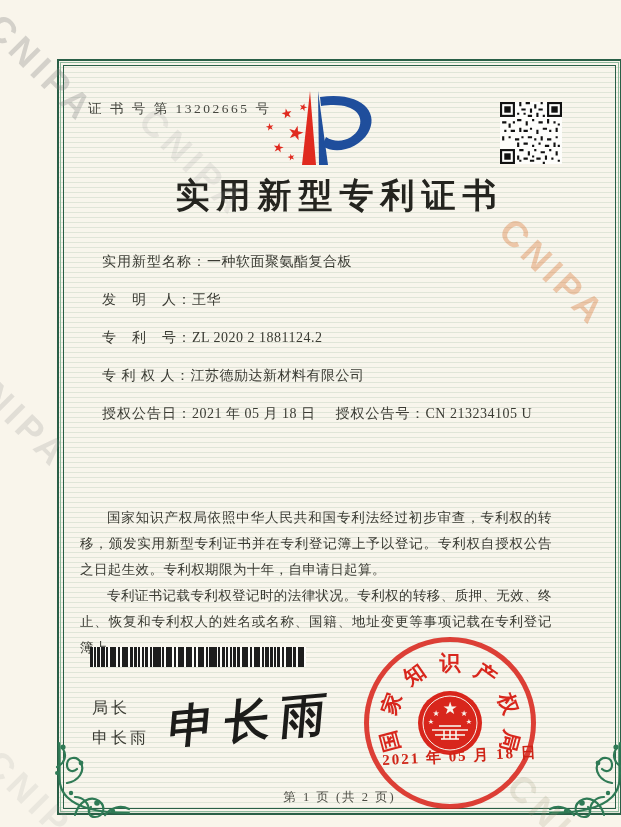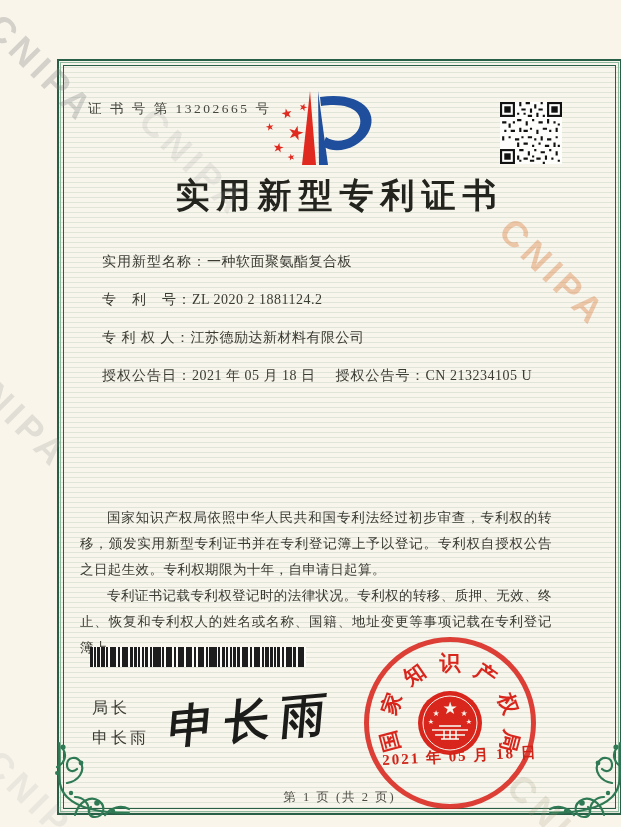--- a/index.html
+++ b/index.html
@@ -212,20 +212,23 @@
                  M8 25h1v2h-1z M11 26h2v1h-2z M15 25h1v1h-1z M17 26h2v1h-2z M21 25h1v2h-1z M24 26h1v1h-1z M27 27h1v1h-1z
                  M9 27h1v1h-1z M14 27h2v1h-2z M20 28h1v1h-1z"></path>
       </g>
     </svg>
 
     <div class="title">实用新型专利证书</div>
 
     <div class="fields">
       <div class="row">
         <span class="lbl">实用新型名称：</span><span class="val">一种软面聚氨酯复合板</span>
+      </div>
+      <div class="row">
+        <span class="lbl">发　明　人：</span><span class="val">王华</span>
       </div>
       <div class="row">
         <span class="lbl">专　利　号：</span><span class="val">ZL 2020 2 1881124.2</span>
       </div>
       <div class="row">
         <span class="lbl">专 利 权 人：</span><span class="val">江苏德励达新材料有限公司</span>
       </div>
       <div class="row double">
         <span class="pair1"><span class="lbl">授权公告日：</span><span class="val">2021 年 05 月 18 日</span></span>
         <span class="pair2"><span class="lbl">授权公告号：</span><span class="val">CN 213234105 U</span></span>

